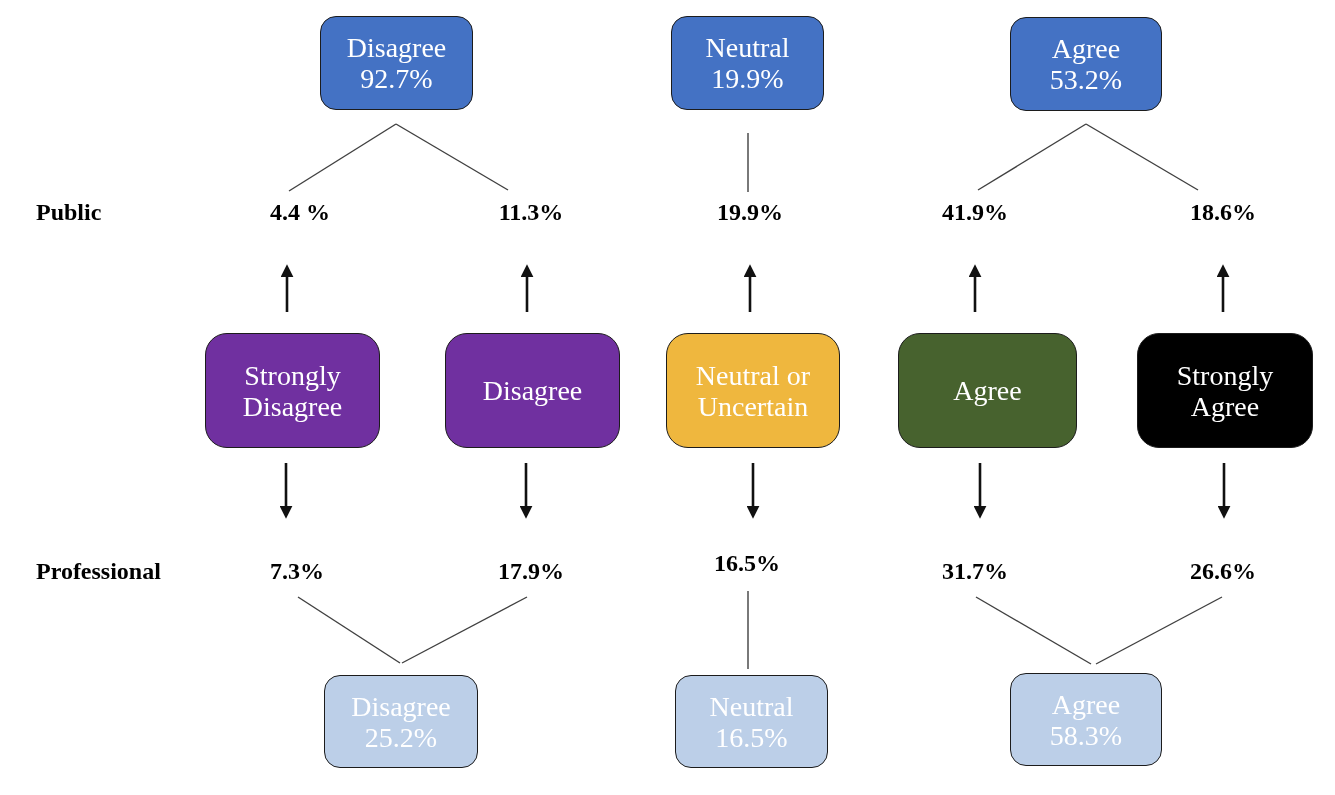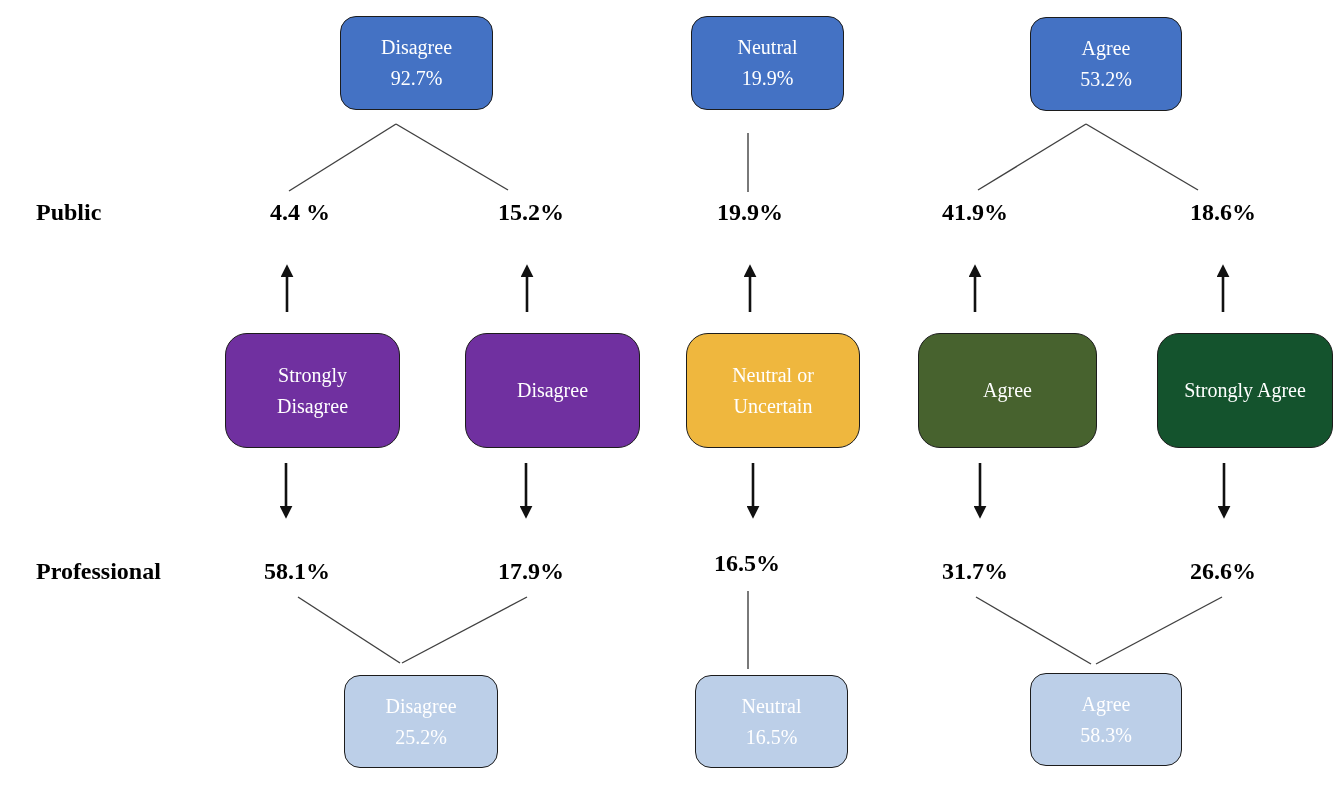--- a/index.html
+++ b/index.html
@@ -6,21 +6,21 @@
   .canvas{
     position:relative;width:1335px;height:795px;background:#fff;overflow:hidden;
     font-family:"Liberation Serif","DejaVu Serif",serif;color:#000;
   }
   .overlay{position:absolute;left:0;top:0;width:1335px;height:795px;pointer-events:none;}
   .conn{stroke:#404040;stroke-width:1.4;fill:none;}
   .arrow{stroke:#111;stroke-width:2.6;fill:none;}
   .box{
     position:absolute;display:flex;flex-direction:column;align-items:center;justify-content:center;
     text-align:center;color:#fff;border:1.6px solid #1c1c1c;box-sizing:border-box;
-    font-size:20px;line-height:31px;margin-left:20px;
+    font-size:28px;line-height:31px;
   }
   .box.top,.box.bottom{border-radius:16px;}
   .box.mid{border-radius:22px;padding:0 24px;}
   .lbl{position:absolute;font-size:24px;line-height:28px;white-space:nowrap;font-weight:bold;}
   .pct{transform:translateX(-50%);}
 </style>
 </head>
 <body>
 
 <div class="canvas">
@@ -67,42 +67,42 @@
   </div>
   <div class="box top" style="left: 1010px; top: 17px; width: 152px; height: 94px; background-color: rgb(68, 114, 196);">
     <span>Agree</span>
     <span>53.2%</span>
   </div>
 
   <div class="lbl" style="left:36px;top:198px">Public</div>
   <div class="lbl" style="left:36px;top:557px">Professional</div>
 
   <div class="lbl pct" style="left:300px;top:198px">4.4 %</div>
-  <div class="lbl pct" style="left:531px;top:198px">15.2%</div>
+  <div class="lbl pct" style="left:531px;top:198px">11.3%</div>
   <div class="lbl pct" style="left:750px;top:198px">19.9%</div>
   <div class="lbl pct" style="left:975px;top:198px">41.9%</div>
   <div class="lbl pct" style="left:1223px;top:198px">18.6%</div>
 
   <div class="box mid" style="left: 205px; top: 333px; width: 175px; height: 115px; background-color: rgb(112, 48, 160);">
     <span>Strongly Disagree</span>
   </div>
   <div class="box mid" style="left: 445px; top: 333px; width: 175px; height: 115px; background-color: rgb(112, 48, 160);">
     <span>Disagree</span>
   </div>
   <div class="box mid" style="left: 666px; top: 333px; width: 174px; height: 115px; background-color: rgb(239, 183, 62);">
     <span>Neutral or Uncertain</span>
   </div>
   <div class="box mid" style="left: 898px; top: 333px; width: 179px; height: 115px; background-color: rgb(71, 98, 46);">
     <span>Agree</span>
   </div>
-  <div class="box mid" style="left: 1137px; top: 333px; width: 176px; height: 115px; background-color: #14532d;">
+  <div class="box mid" style="left: 1137px; top: 333px; width: 176px; height: 115px; background-color: #000000;">
     <span>Strongly Agree</span>
   </div>
 
-  <div class="lbl pct" style="left:297px;top:557px">58.1%</div>
+  <div class="lbl pct" style="left:297px;top:557px">7.3%</div>
   <div class="lbl pct" style="left:531px;top:557px">17.9%</div>
   <div class="lbl pct" style="left:747px;top:549px">16.5%</div>
   <div class="lbl pct" style="left:975px;top:557px">31.7%</div>
   <div class="lbl pct" style="left:1223px;top:557px">26.6%</div>
 
   <div class="box bottom" style="left: 324px; top: 675px; width: 154px; height: 93px; background-color: rgb(188, 207, 232);">
     <span>Disagree</span>
     <span>25.2%</span>
   </div>
   <div class="box bottom" style="left: 675px; top: 675px; width: 153px; height: 93px; background-color: rgb(188, 207, 232);">

